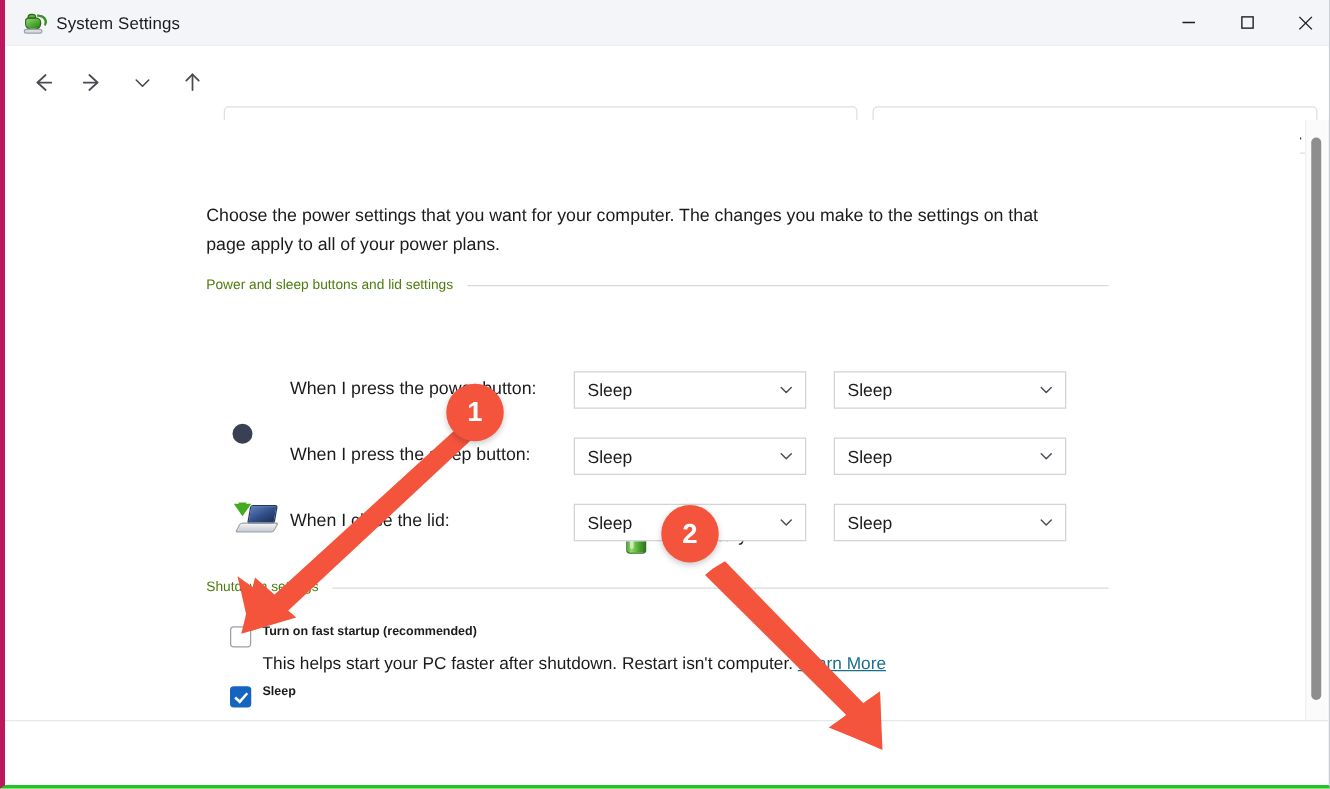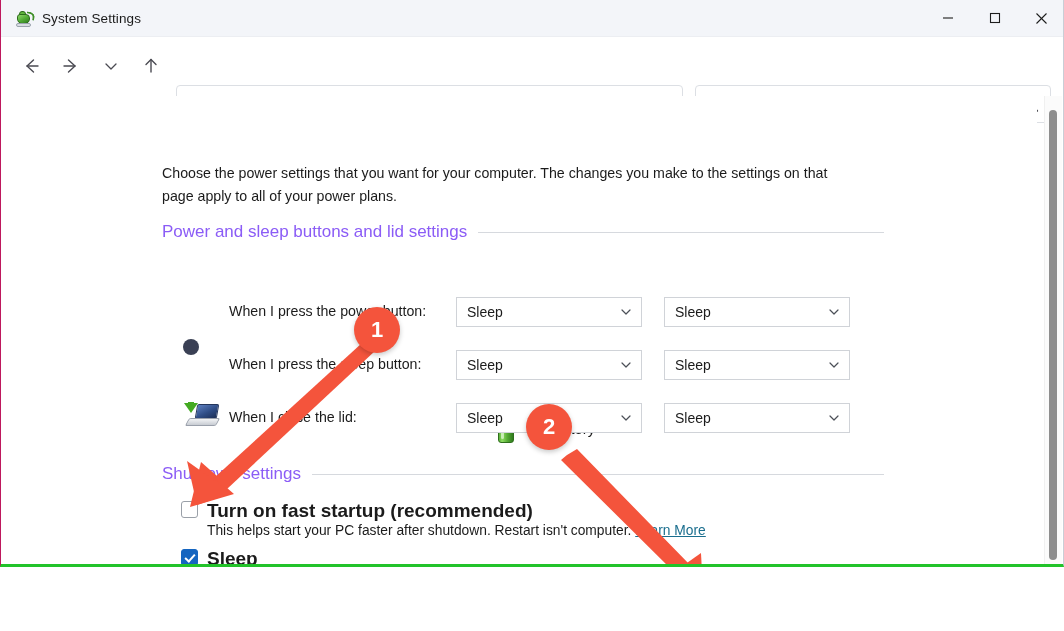--- a/index.html
+++ b/index.html
@@ -7,25 +7,25 @@
     padding: 0;
     background: #ffffff;
   }
   body {
     font-family: "Liberation Sans", sans-serif;
     -webkit-font-smoothing: antialiased;
   }
   #window {
     position: relative;
     width: 1064px;
-    height: 567px;
+    height: 631px;
     overflow: hidden;
     background: #ffffff;
     box-sizing: border-box;
-    border-left: 1px solid #be185d;
+    border-left: 4px solid #be185d;
     border-right: 1px solid #c9ced6;
     border-bottom: 3px solid #22c32a;
   }
 
   
   .titlebar {
     position: absolute;
     left: 0; top: 0;
     width: 1064px;
     height: 37px;
@@ -185,22 +185,22 @@
   }
 
   .section-head {
     position: absolute;
     display: flex;
     align-items: center;
     gap: 11px;
     width: 722px;
   }
   .section-head .label {
-    font-size: 17px;
-    color: #8b5cf6;
+    font-size: 11px;
+    color: #4d7c0f;
     white-space: nowrap;
   }
   .section-head .rule {
     flex: 1;
     height: 1px;
     background: #d6d9de;
   }
   #sec-power { left: 161px; top: 126px; }
   #sec-shutdown { left: 161px; top: 368px; }
 
@@ -389,21 +389,21 @@
   .checkbox.checked::after {
     content: "";
     position: absolute;
     left: 5px; top: 2px;
     width: 4px; height: 8px;
     border: solid #ffffff;
     border-width: 0 2px 2px 0;
     transform: rotate(42deg);
   }
   .chk-label {
-    font-size: 19px;
+    font-size: 10px;
     font-weight: bold;
     color: #1b1b1b;
   }
   .chk-help {
     position: absolute;
     left: 206px; top: 427px;
     font-size: 13.8px;
     color: #1b1b1b;
     white-space: nowrap;
   }

